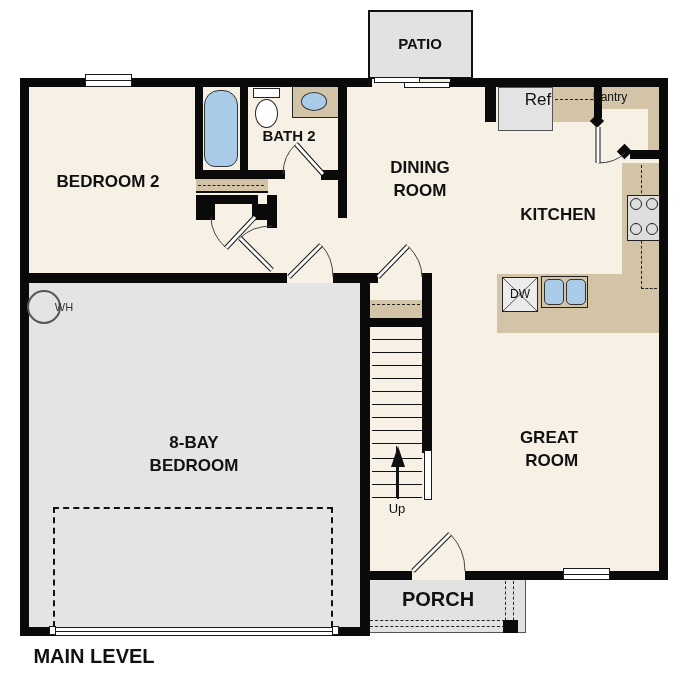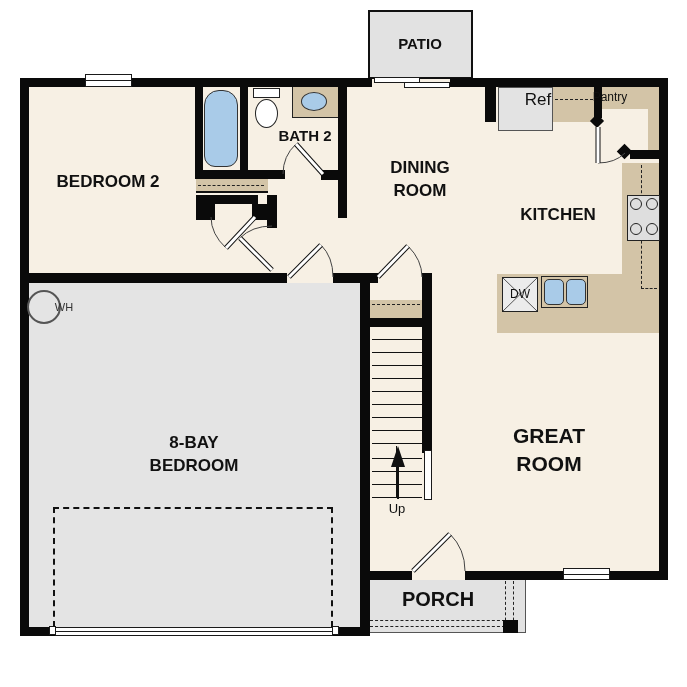--- a/index.html
+++ b/index.html
@@ -163,35 +163,36 @@
       <line x1="503" y1="278" x2="537" y2="311" stroke="#555" stroke-width="1"></line>
       <line x1="537" y1="278" x2="503" y2="311" stroke="#555" stroke-width="1"></line>
     </g>
     <g>
       <line x1="398" y1="499" x2="398" y2="464" stroke="#111" stroke-width="2"></line>
       <polygon points="398,446 391,467 405,467" fill="#111"></polygon>
     </g>
   </svg>
 
   <div class="lbl" style="left:108px;top:182px;font-size:17px;">BEDROOM 2</div>
-  <div class="lbl" style="left:289px;top:136px;font-size:15px;margin-left:16px;">BATH 2</div>
+  <div class="lbl" style="left:289px;top:136px;font-size:15px;">BATH 2</div>
   <div class="lbl" style="left:420px;top:180px;font-size:17px;">
     <div>DINING</div>
       <div>ROOM</div>
   </div>
   <div class="lbl" style="left:558px;top:215px;font-size:17px;">KITCHEN</div>
-  <div class="lbl" style="left:549px;top:450px;font-size:21px;">
+  <div class="lbl" style="left:549px;top:450px;font-size:17px;text-align:right;">
     <div>GREAT</div>
       <div>ROOM</div>
   </div>
   <div class="lbl" style="left:194px;top:455px;font-size:17px;">
     <div>8-BAY</div>
       <div>BEDROOM</div>
   </div>
   <div class="lbl" style="left:420px;top:44px;font-size:15px;">PATIO</div>
   <div class="lbl" style="left:438px;top:599px;font-size:20px;">PORCH</div>
   <div class="lbl small" style="left:610px;top:97px;font-size:12px;">Pantry</div>
   <div class="lbl small" style="left:526px;top:100px;font-size:17px;margin-left:12px;">Ref</div>
   <div class="lbl small" style="left:520px;top:294px;font-size:12px;">DW</div>
   <div class="lbl small" style="left:44px;top:307px;font-size:11px;color:#333;margin-left:20px;">WH</div>
   <div class="lbl small" style="left:397px;top:509px;font-size:13px;">Up</div>
+  <div class="lbl" style="left:94px;top:656px;font-size:20px;">MAIN LEVEL</div>
 
 </div>
 
 </body></html>

